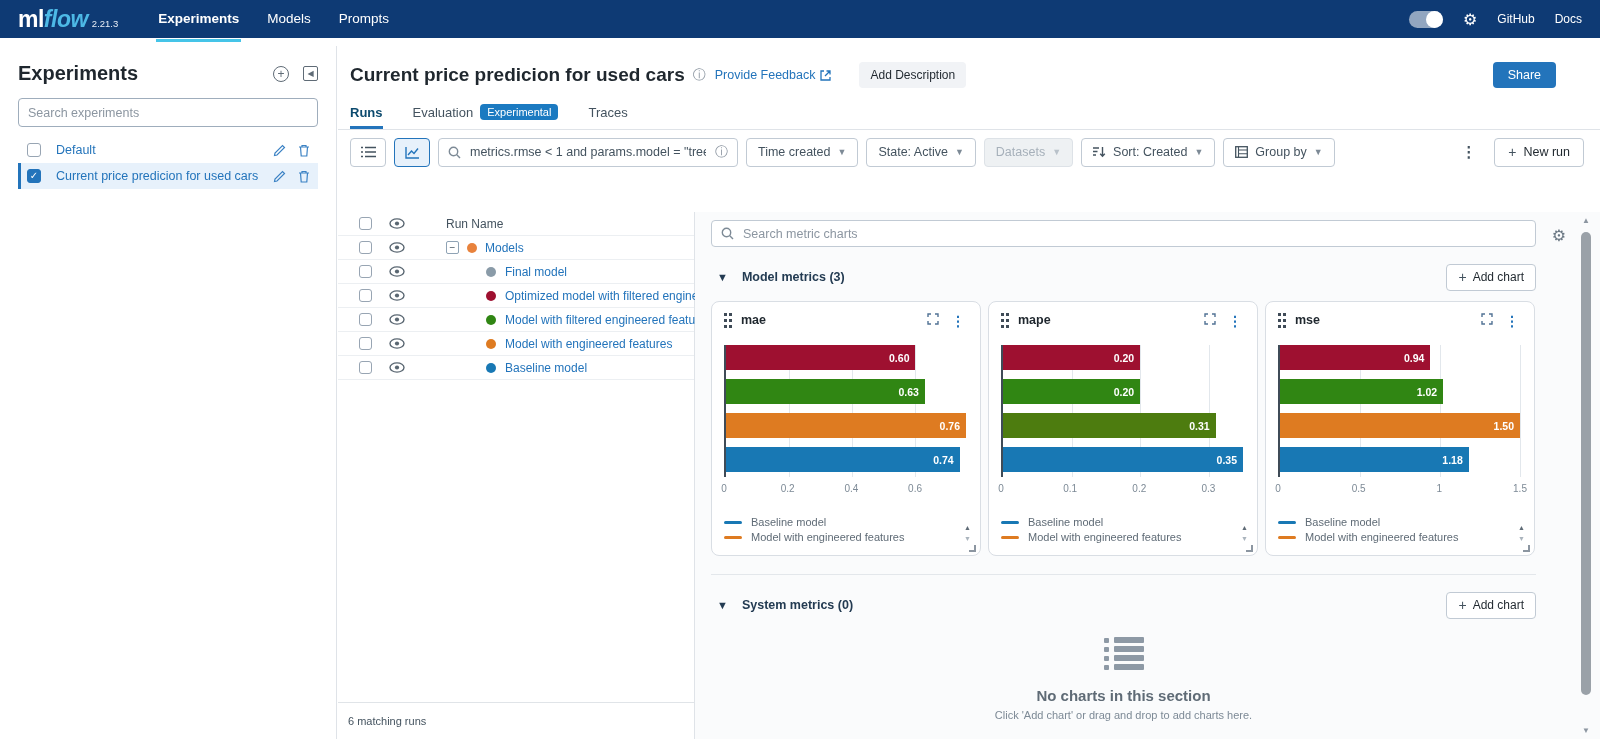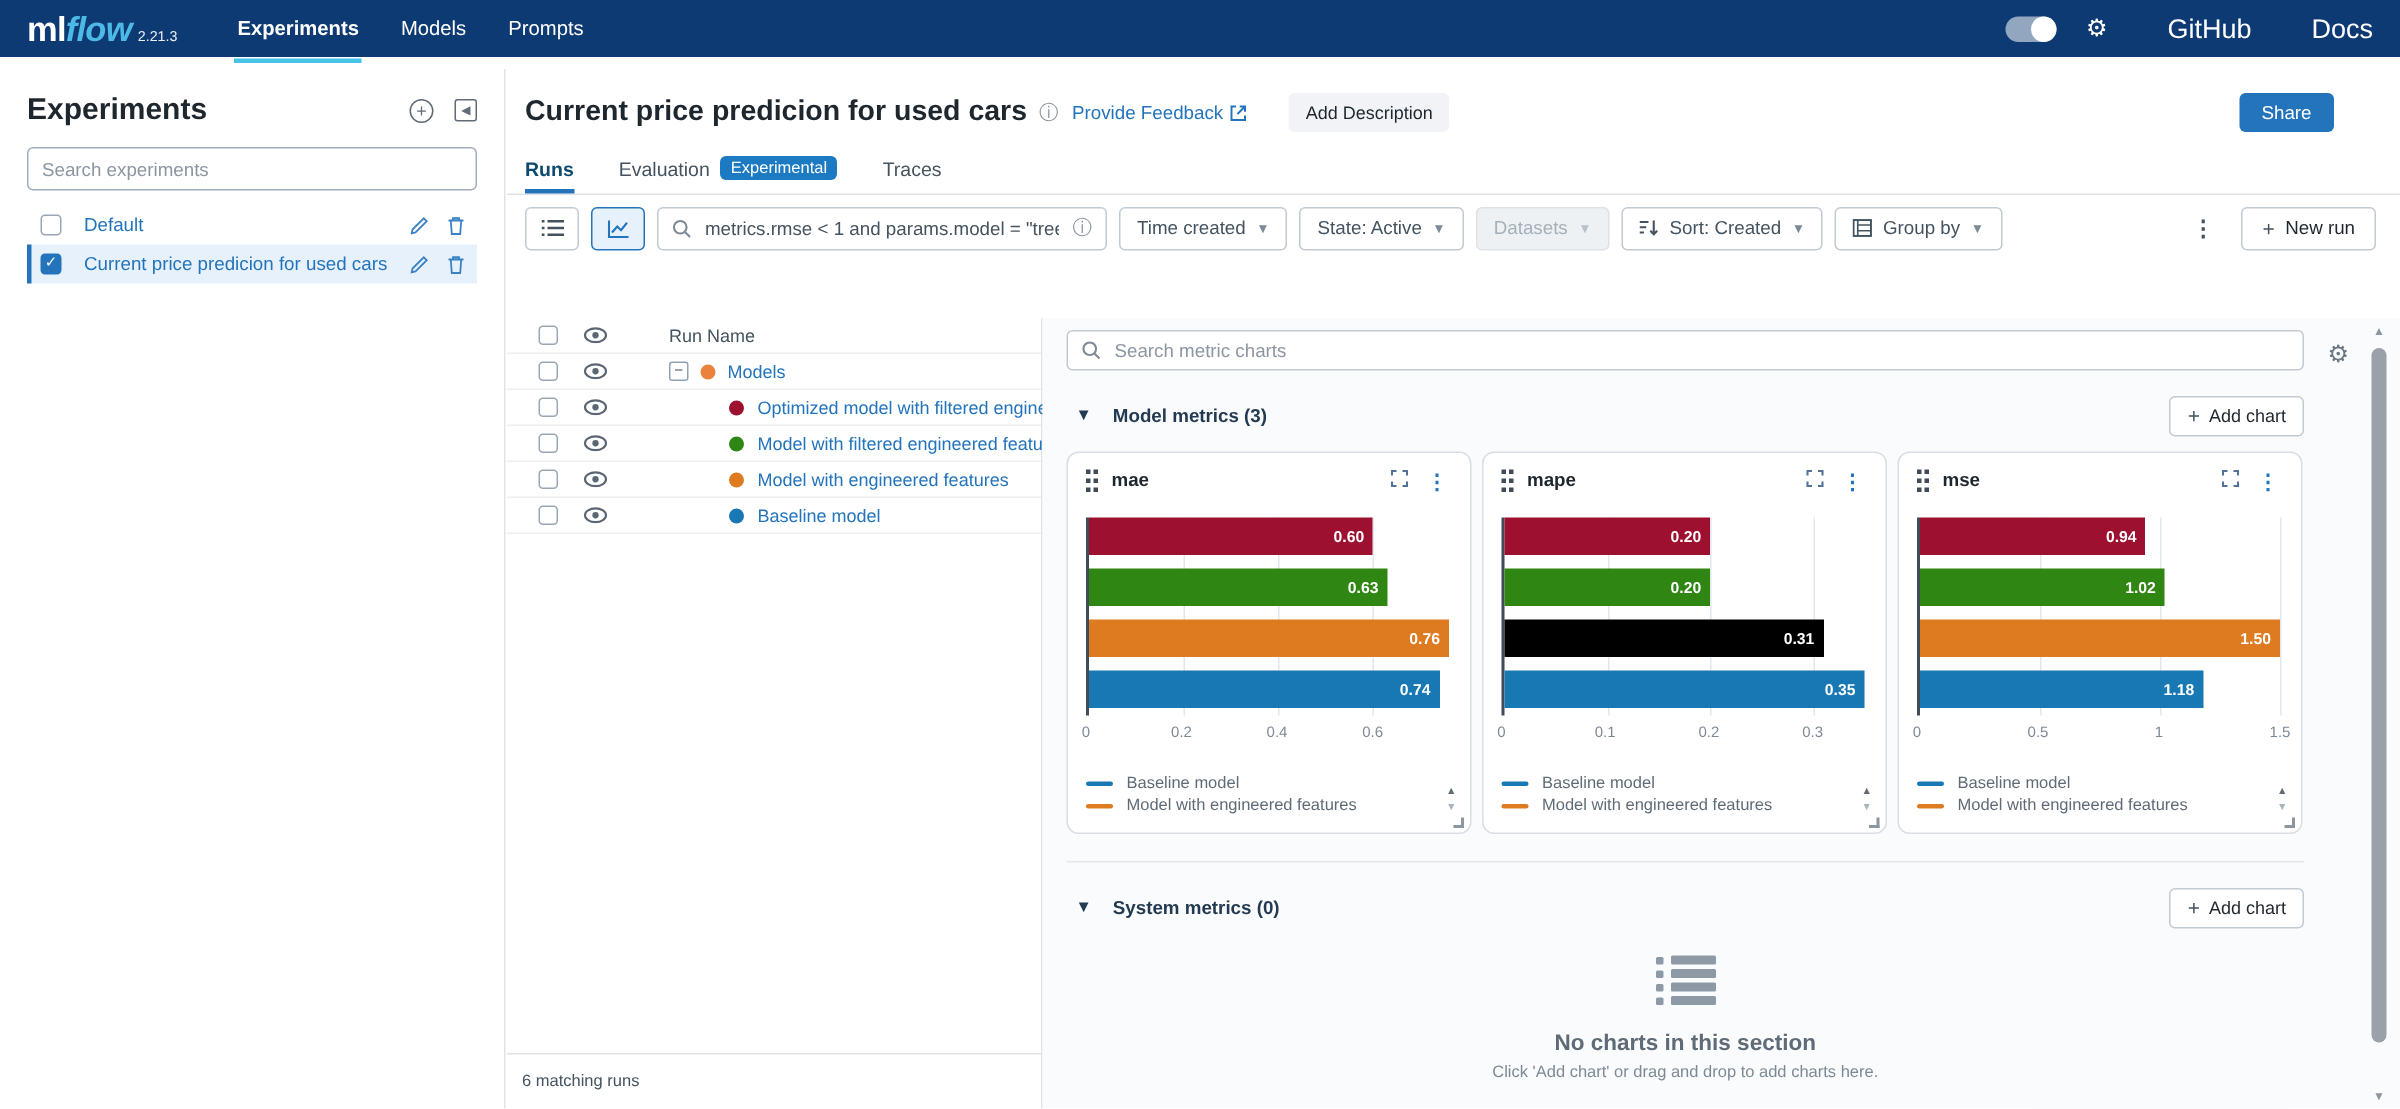--- a/index.html
+++ b/index.html
@@ -15,21 +15,21 @@
   .logo-ml { font-weight:bold; font-size:23px; letter-spacing:-0.5px; }
   .logo-flow { font-style:italic; font-weight:bold; font-size:23px; color:#4db9e6; letter-spacing:-0.5px; }
   .logo-ver { font-size:9.5px; color:#e8eef6; margin-left:4px; }
   .nav-item { padding:0 14px; height:46px; line-height:46px; font-size:13.5px; position:relative; cursor:pointer; color:#fff; }
   .nav-item.active { font-weight:bold; }
   .nav-item.active::after { content:""; position:absolute; left:12px; right:12px; bottom:0; height:3px; background:#45c4e8; }
   .nav-right { margin-left:auto; display:flex; align-items:center; gap:20px; }
   .toggle-pill { width:34px; height:17px; border-radius:9px; background:rgba(255,255,255,.55); position:relative; cursor:pointer; }
   .toggle-knob { position:absolute; right:0; top:0; width:17px; height:17px; border-radius:50%; background:#fff; }
   .nav-gear { font-size:16px; color:#fff; cursor:pointer; }
-  .nav-link { font-size:18px; cursor:pointer;margin-left:20px; }
+  .nav-link { font-size:12px; cursor:pointer; }
 
   
   .sidebar { position:absolute; top:46px; left:0; width:337px; bottom:0; border-right:1px solid #dfe3e8; padding:16px 18px 0 18px; background:#fff; }
   .sidebar-head { display:flex; align-items:center; }
   .sidebar-title { font-size:20px; font-weight:bold; color:#1f272e; }
   .sidebar-head-icons { margin-left:auto; display:flex; align-items:center; gap:14px; color:#5f6b76; }
   .circle-plus { width:16px; height:16px; border:1px solid #5f6b76; border-radius:50%; font-size:12px; line-height:14px; text-align:center; cursor:pointer; }
   .collapse-box { width:15px; height:15px; border:1px solid #5f6b76; border-radius:2px; font-size:8px; line-height:13px; text-align:center; cursor:pointer; }
   .sidebar-search { width:100%; height:29px; border:1px solid #9fadbc; border-radius:4px; padding:0 9px; font-size:12.5px; margin:13px 0 10px 0; font-family:"Liberation Sans",sans-serif; color:#44535f; }
   .sidebar-search::placeholder { color:#8c96a1; }
@@ -291,20 +291,31 @@
         </span>
       </div>
 
       <div class="run-row">
         <span class="cbx"></span>
         <svg class="eye" width="16" height="11" viewBox="0 0 16 11">
             <ellipse cx="8" cy="5.5" rx="7" ry="4.6" fill="none" stroke="#5a6772" stroke-width="1.4"></ellipse>
             <circle cx="8" cy="5.5" r="2.1" fill="#5a6772"></circle>
           </svg>
         <span class="child-indent">
+          <span class="run-dot" style="background: rgb(138, 155, 168);"></span>
+          <span class="run-link">Final model</span>
+        </span>
+      </div>
+      <div class="run-row">
+        <span class="cbx"></span>
+        <svg class="eye" width="16" height="11" viewBox="0 0 16 11">
+            <ellipse cx="8" cy="5.5" rx="7" ry="4.6" fill="none" stroke="#5a6772" stroke-width="1.4"></ellipse>
+            <circle cx="8" cy="5.5" r="2.1" fill="#5a6772"></circle>
+          </svg>
+        <span class="child-indent">
           <span class="run-dot" style="background: rgb(158, 16, 48);"></span>
           <span class="run-link">Optimized model with filtered engineered features</span>
         </span>
       </div>
       <div class="run-row">
         <span class="cbx"></span>
         <svg class="eye" width="16" height="11" viewBox="0 0 16 11">
             <ellipse cx="8" cy="5.5" rx="7" ry="4.6" fill="none" stroke="#5a6772" stroke-width="1.4"></ellipse>
             <circle cx="8" cy="5.5" r="2.1" fill="#5a6772"></circle>
           </svg>
@@ -454,21 +465,21 @@
                 <div class="bar" title="Optimized model with filtered engineered features" style="width: 57.1429%; background: rgb(158, 16, 48);">
                   <span class="bar-label">0.20</span>
                 </div>
               </div>
               <div class="bar-row">
                 <div class="bar" title="Model with filtered engineered features" style="width: 57.1429%; background: rgb(48, 134, 19);">
                   <span class="bar-label">0.20</span>
                 </div>
               </div>
               <div class="bar-row">
-                <div class="bar" title="Model with engineered features" style="width: 88.5714%; background: #000000;">
+                <div class="bar" title="Model with engineered features" style="width: 88.5714%; background: #4d7c0f;">
                   <span class="bar-label">0.31</span>
                 </div>
               </div>
               <div class="bar-row">
                 <div class="bar" title="Baseline model" style="width: 100%; background: rgb(24, 120, 180);">
                   <span class="bar-label">0.35</span>
                 </div>
               </div>
             </div>
           <div class="x-axis">

